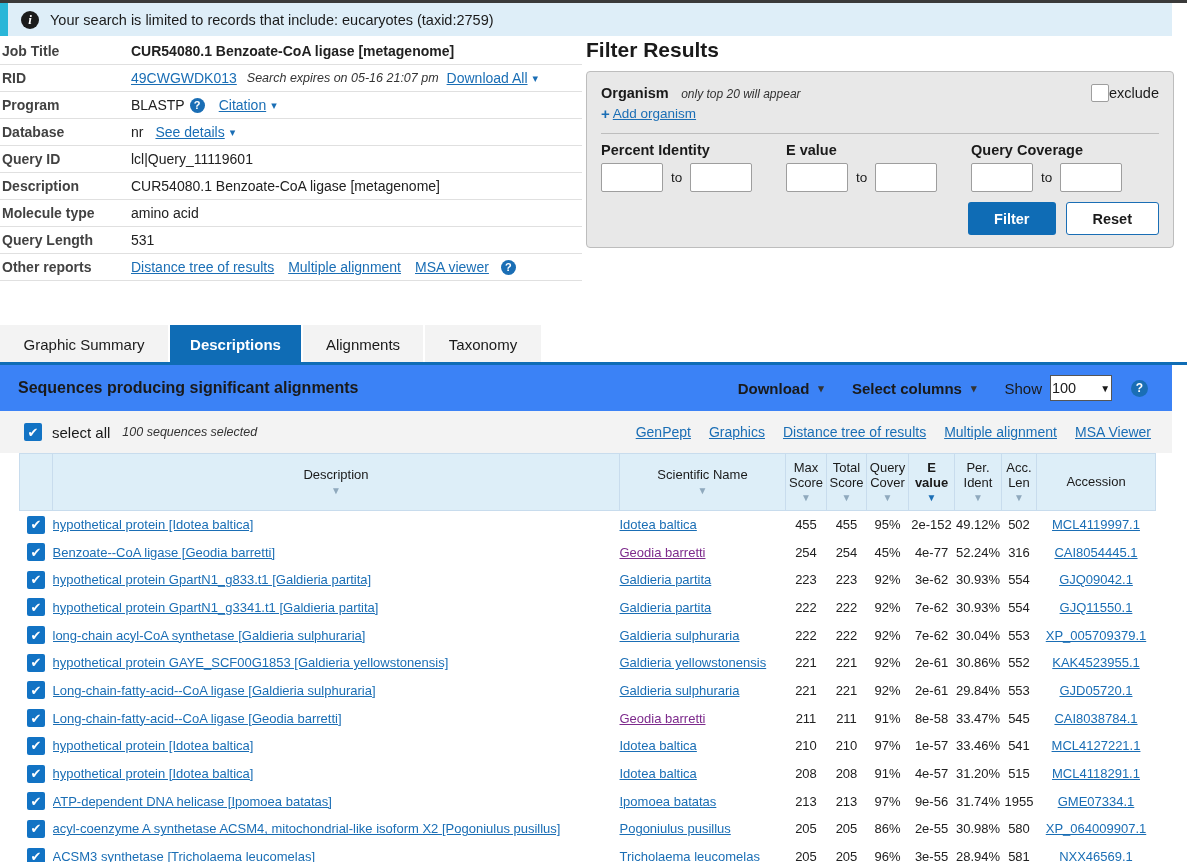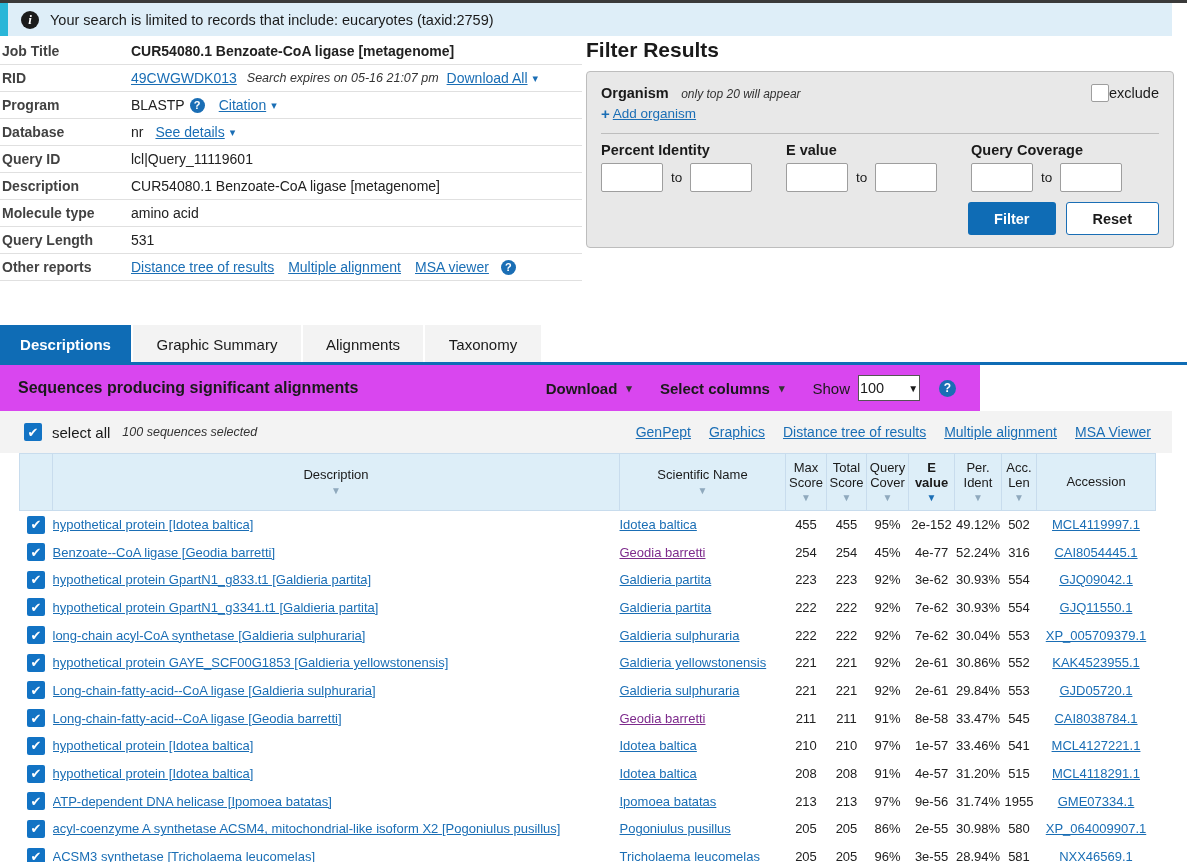--- a/index.html
+++ b/index.html
@@ -108,22 +108,22 @@
   .tab {
     height:39px; display:flex; align-items:center; justify-content:center;
     font-size:15px; color:#1a1a1a; background:#f3f3f3; cursor:pointer;
     border-right:2px solid #fff;
   }
   .tab.active { background:#0f6cb5; color:#fff; font-weight:bold; }
   .tabs-underline { position:absolute; left:0; top:362px; width:1187px; height:3px; background:#0f6cb5; }
 
   
   .results-band {
-    position:absolute; left:0; top:365px; width:980px; height:46px;
-    background:#d946ef; display:flex; align-items:center; justify-content:space-between;
+    position:absolute; left:0; top:365px; width:1172px; height:46px;
+    background:#3b82f6; display:flex; align-items:center; justify-content:space-between;
   }
   .results-title { font-size:16px; font-weight:bold; color:#1a1a1a; padding-left:18px; }
   .band-right { display:flex; align-items:center; gap:0; padding-right:24px; }
   .band-item { font-size:15px; font-weight:bold; color:#1a1a1a; display:flex; align-items:center; cursor:pointer; margin-right:28px; }
   .band-caret { margin-left:9px; font-size:11px; color:#333; }
   .show-label { font-size:15px; color:#1a1a1a; margin-right:8px; }
   .show-select {
     border:1px solid #555; background:#fff; height:26px; min-width:62px;
     display:flex; align-items:center; justify-content:center; gap:24px;
     font-size:14.5px; color:#1a1a1a; cursor:pointer; margin-right:19px;
@@ -307,22 +307,22 @@
       </div>
 
       <div class="filter-buttons">
         <button class="btn-primary">Filter</button>
         <button class="btn-secondary">Reset</button>
       </div>
     </div>
   </div>
 
   <div class="tabs">
+    <div class="tab" style="width:170px;">Graphic Summary</div>
     <div class="tab active" style="width:133px;">Descriptions</div>
-    <div class="tab" style="width:170px;">Graphic Summary</div>
     <div class="tab" style="width:122px;">Alignments</div>
     <div class="tab" style="width:118px;">Taxonomy</div>
   </div>
   <div class="tabs-underline"></div>
 
   <div class="results-band">
     <div class="results-title">Sequences producing significant alignments</div>
     <div class="band-right">
       <div class="band-item">
         <span>Download</span>

